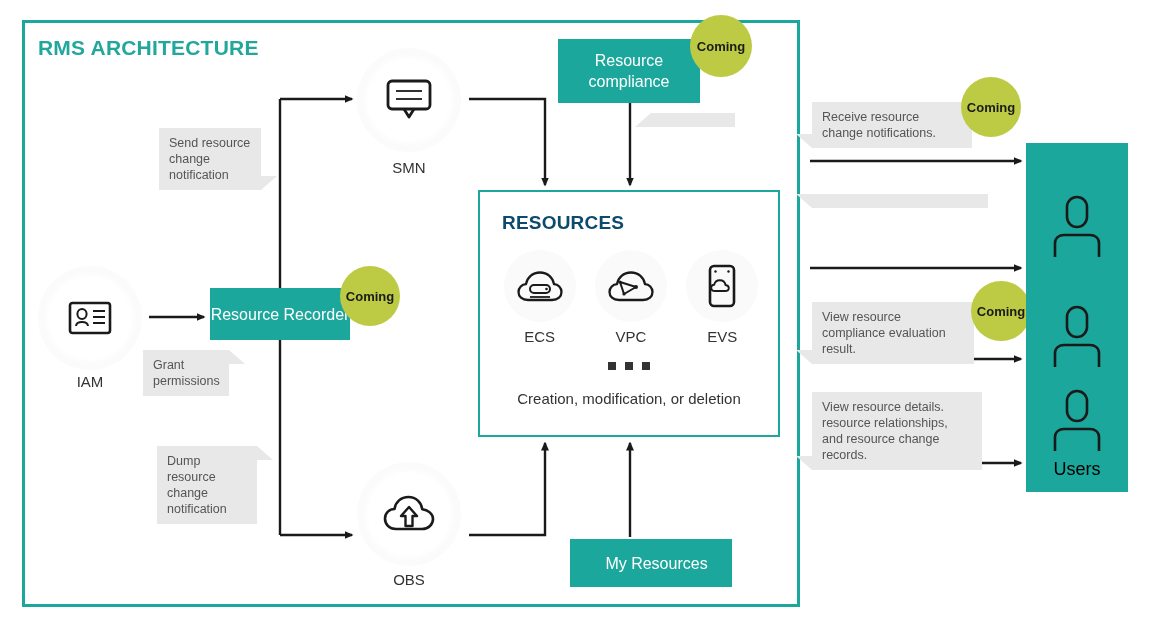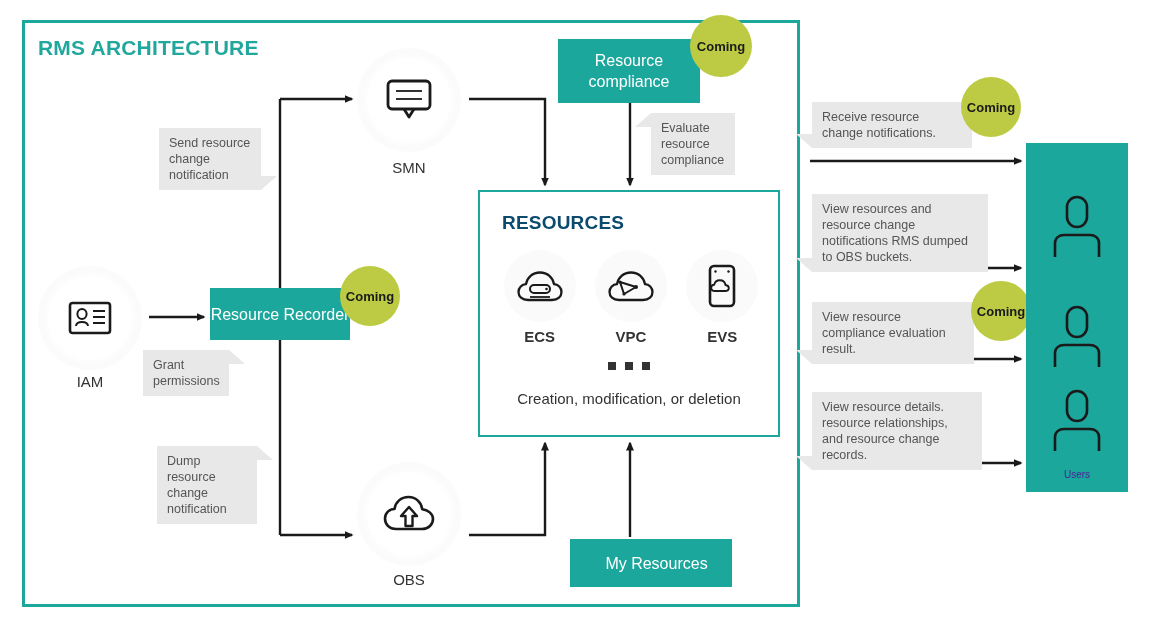--- a/index.html
+++ b/index.html
@@ -96,21 +96,21 @@
     left: 478px; top: 190px; width: 302px; height: 247px;
     border: 2px solid #1CA79C;
     box-sizing: border-box;
     background: #ffffff;
   }
   #resources-title {
     position: absolute; left: 22px; top: 20px;
     font-size: 19px; font-weight: bold; color: #0c4a6e; letter-spacing: .2px;
   }
   .res-icons { position: absolute; left: 14px; top: 58px; width: 274px;
-    display: flex; justify-content: space-around; font-weight: bold; }
+    display: flex; justify-content: space-around; }
   .res-item { width: 84px; text-align: center; }
   .res-circle {
     width: 72px; height: 72px; border-radius: 50%;
     margin: 0 auto 6px auto;
     background: #fafafa;
     display: flex; align-items: center; justify-content: center;
   }
   .res-name { font-size: 15px; color: #333; }
   #res-dots {
     position: absolute; left: 0; top: 170px; width: 100%;
@@ -172,21 +172,21 @@
   #co-view-details  { left: 812px; top: 392px; width: 170px; }
 
   
   #users-panel {
     left: 1026px; top: 143px; width: 102px; height: 349px;
     background: #1CA79C;
   }
   .user-glyph { position: absolute; left: 50%; transform: translateX(-50%); }
   #users-label {
     position: absolute; left: 0; bottom: 12px; width: 100%;
-    text-align: center; color: #4c1d95; font-size: 10px;
+    text-align: center; color: #000000; font-size: 18px;
   }
 
   svg { display: block; }
 </style>
 </head>
 <body>
 
 <div id="stage">
 
   <svg class="abs" style="left:0;top:0;width:1152px;height:630px;pointer-events:none;">
@@ -345,35 +345,33 @@
     <span>Grant permissions</span>
     <i class="tail tail-tr"></i>
   </div>
 
   <div class="abs callout" id="co-dump-change">
     <span>Dump resource change notification</span>
     <i class="tail tail-tr"></i>
   </div>
 
   <div class="abs callout" id="co-evaluate">
-    <span>Evaluate resource compliance</span>
     <i class="tail tail-tl"></i>
   </div>
 
 
   <div class="abs callout" id="co-receive">
     <span>Receive resource change notifications.</span>
     <i class="tail tail-bl"></i>
   </div>
   <div class="abs coming-badge" id="badge-receive">
     <span>Coming</span>
   </div>
 
   <div class="abs callout" id="co-view-obs">
-    <span>View resources and resource change notifications RMS dumped to OBS buckets.</span>
     <i class="tail tail-bl"></i>
   </div>
 
   <div class="abs callout" id="co-view-comp">
     <span>View resource compliance evaluation result.</span>
     <i class="tail tail-bl"></i>
   </div>
   <div class="abs coming-badge" id="badge-evalres">
     <span>Coming</span>
   </div>

